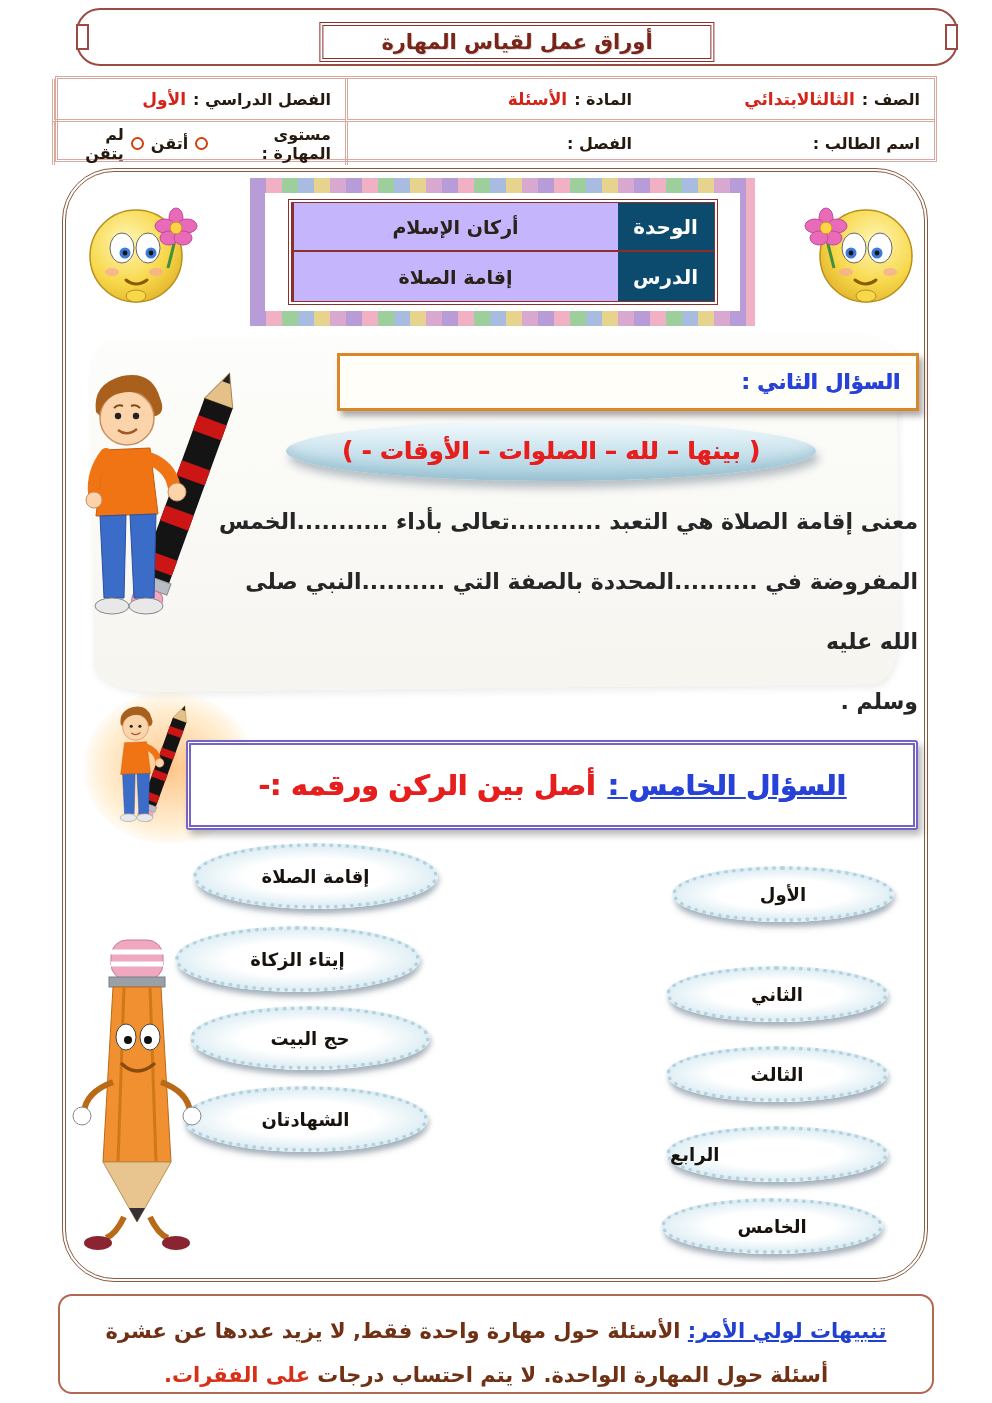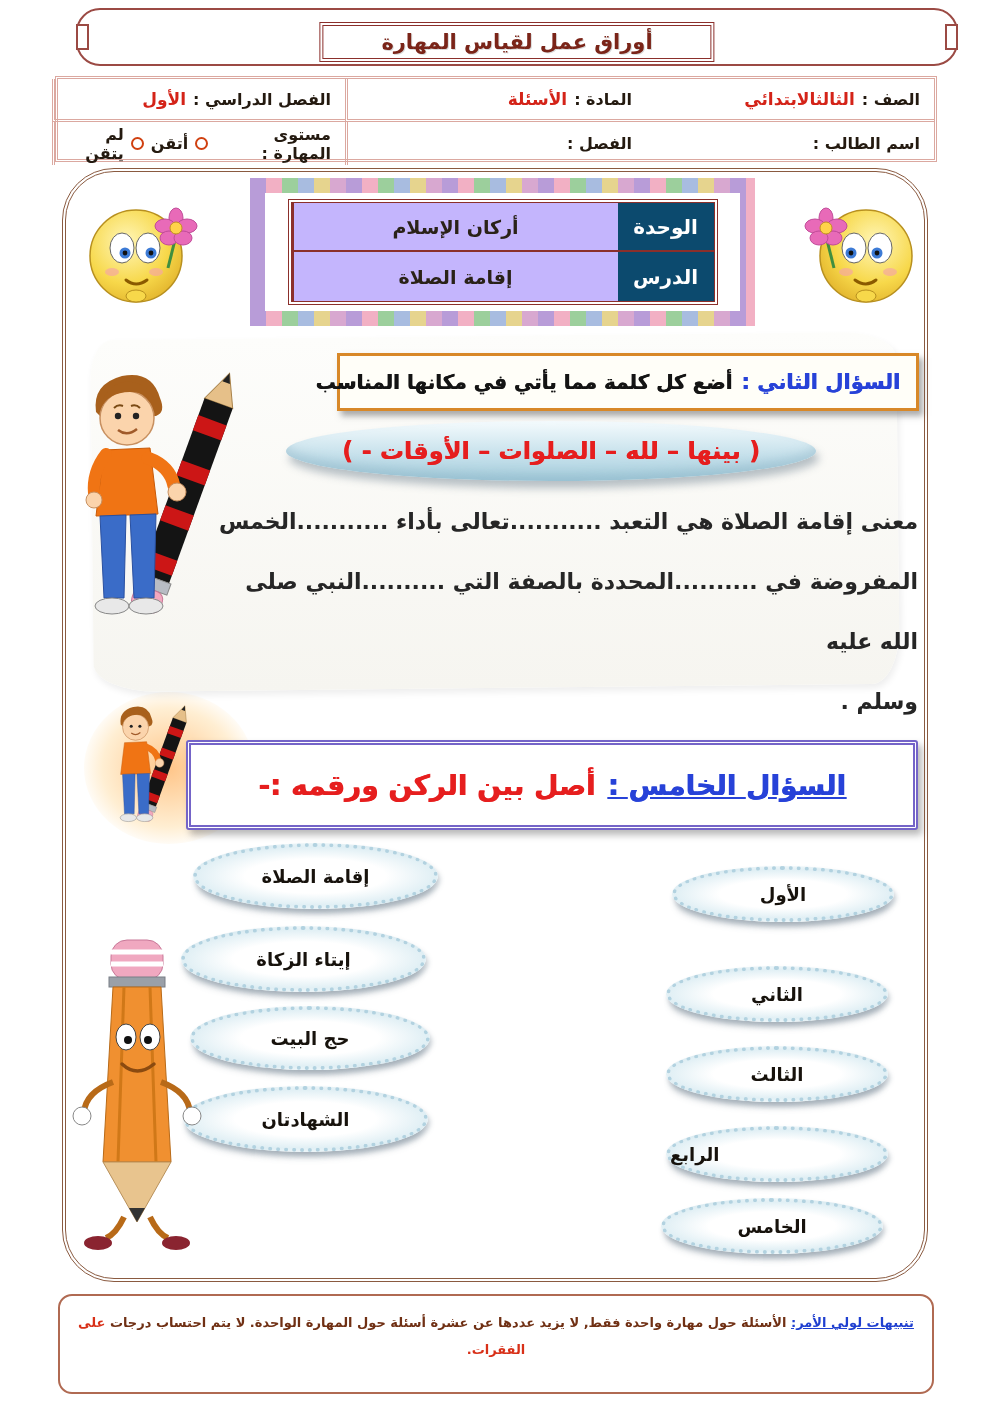--- a/index.html
+++ b/index.html
@@ -96,21 +96,21 @@
     box-shadow:2px 4px 5px rgba(90,110,125,.35), 0 10px 7px -5px rgba(90,110,125,.3);
     display:flex; align-items:center; justify-content:center;
     font-weight:bold; font-size:18px; color:#17120c; }
   .cloud.small { font-size:18px; }
 
   .pencil-char { position:absolute; left:66px; top:922px; z-index:5; }
 
   
   .footer-box { position:absolute; left:58px; top:1294px; width:876px; height:100px;
     border:2px solid #b06a52; border-radius:14px; background:#fff;
-    padding:13px 18px; text-align:center; font-size:13px; font-weight:bold;
+    padding:13px 18px; text-align:center; font-size:21px; font-weight:bold;
     color:#7a3018; line-height:2.1; }
   .f-heading { color:#2040d0; text-decoration:underline; }
   .f-main { color:#703014; }
   .f-red { color:#d83018; }
   .f-teacher { color:#e85010; }
 </style>
 </head>
 <body>
 
 <div class="page">
@@ -223,21 +223,20 @@
             <ellipse cx="85" cy="42" rx="9" ry="7"></ellipse>
           <ellipse cx="99" cy="42" rx="9" ry="7"></ellipse>
         </g>
         <circle cx="92" cy="32" r="6" fill="#ffd24a" stroke="#c09020"></circle>
       </g>
     </svg>
   </div>
 
   <div class="q2-box">
     <span class="q-label">السؤال الثاني :</span>
-    <span class="q2-prompt">أضع كل كلمة مما يأتي في مكانها المناسب</span>
   </div>
 
   <div class="word-bank-oval">
     <span>( بينها – لله – الصلوات – الأوقات - )</span>
   </div>
 
   <div class="q2-paragraph">
     <div>معنى إقامة الصلاة هي التعبد ...........تعالى بأداء ...........الخمس</div>
     <div>المفروضة  في ..........المحددة بالصفة التي ..........النبي صلى الله عليه</div>
     <div>وسلم .</div>
@@ -306,21 +305,21 @@
   </div>
 
   <div class="q5-box">
     <span class="q5-label">السؤال الخامس :</span>
     <span class="q5-prompt">أصل بين الركن ورقمه :-</span>
   </div>
 
   <div class="cloud" style="left:193px; top:843px; width:245px; height:66px;">
     <span>إقامة  الصلاة</span>
   </div>
-  <div class="cloud" style="left:181px; top:926px; width:245px; height:66px;">
+  <div class="cloud" style="left:175px; top:926px; width:245px; height:66px;">
     <span>إيتاء الزكاة</span>
   </div>
   <div class="cloud" style="left:190px; top:1006px; width:240px; height:64px;">
     <span>حج البيت</span>
   </div>
   <div class="cloud" style="left:183px; top:1086px; width:245px; height:66px;">
     <span>الشهادتان</span>
   </div>
 
   <div class="cloud small" style="left:672px; top:866px; width:222px; height:56px;">

